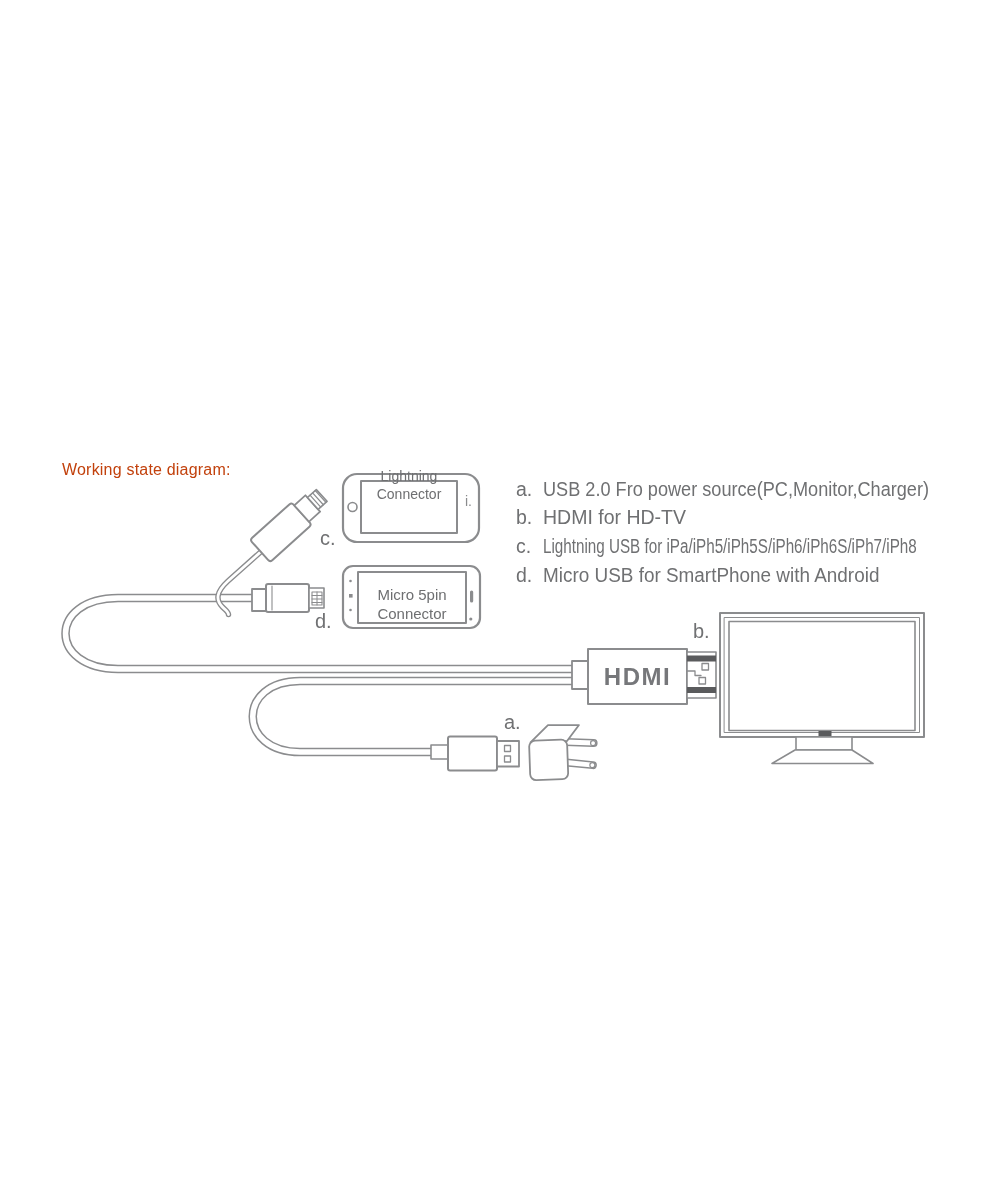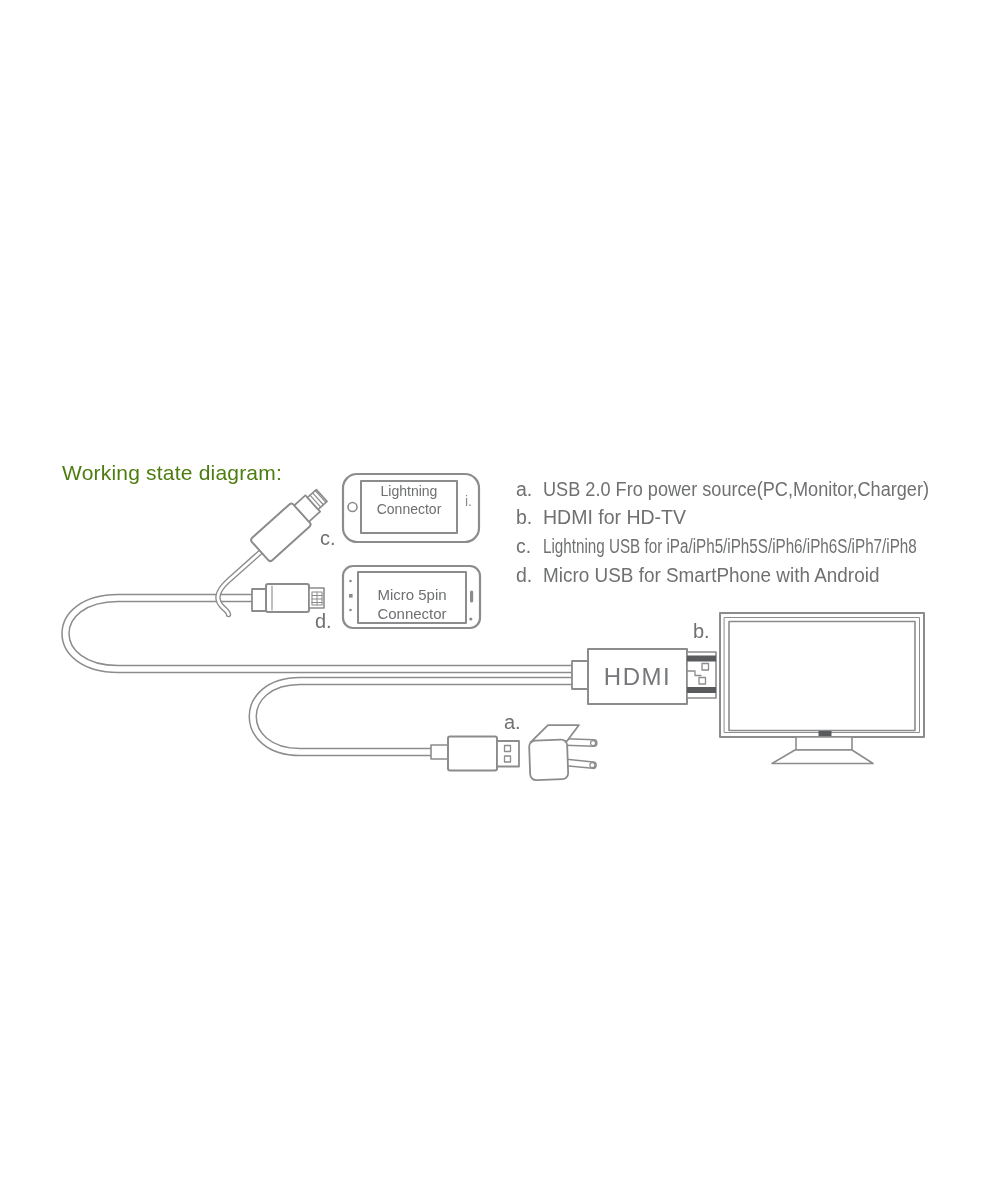--- a/index.html
+++ b/index.html
@@ -3,21 +3,21 @@
 <meta charset="utf-8">
 <style>
   html,body { margin:0; padding:0; background:#ffffff; }
   .canvas {
     position:relative; width:1000px; height:1200px; background:#ffffff;
     font-family:"Liberation Sans", sans-serif; overflow:hidden;
   }
   .artwork { position:absolute; left:0; top:0; }
   .overlay { position:absolute; color:#6f7072; }
   .page-title {
-    left:62px; top:461px; font-size:21px; color:#4d7c0f; letter-spacing:0.2px;
+    left:62px; top:461px; font-size:16px; color:#c2410c; letter-spacing:0.2px;
   }
   .legend-row {
     left:516px; display:flex; align-items:baseline;
     font-size:19.5px; color:#6f7072; line-height:23px; white-space:nowrap;
   }
   .legend-letter { width:27px; flex:0 0 27px; }
   .legend-text { transform-origin:left center; display:inline-block; }
   .callout { font-size:20px; color:#707173; }
   .screen-text {
     display:flex; align-items:center; justify-content:center; text-align:center;
@@ -139,24 +139,24 @@
   </div>
   <div class="overlay legend-row" style="top:535px;">
     <span class="legend-letter">c.</span>
     <span class="legend-text" style="transform:scaleX(0.78);">Lightning USB for iPa/iPh5/iPh5S/iPh6/iPh6S/iPh7/iPh8</span>
   </div>
   <div class="overlay legend-row" style="top:564px;">
     <span class="legend-letter">d.</span>
     <span class="legend-text" style="transform:scaleX(0.97);">Micro USB for SmartPhone with Android</span>
   </div>
 
-  <div class="overlay screen-text" style="left:361px; top:475px; width:96px; height:52px; font-size:14px;">Lightning Connector</div>
+  <div class="overlay screen-text" style="left:361px; top:460px; width:96px; height:52px; font-size:14px;">Lightning Connector</div>
   <div class="overlay side-marker" style="left:465px; top:493px;">i.</div>
   <div class="overlay screen-text" style="left:358px; top:572px; width:108px; height:64px; font-size:15px;">Micro 5pin Connector</div>
 
-  <div class="overlay adapter-text" style="left:588px; top:649px; width:99px; height:55px;">HDMI</div>
+  <div class="overlay adapter-text" style="left:588px; top:649px; width:99px; height:55px;font-weight:bold;">HDMI</div>
 
   <div class="overlay callout" style="left:320px; top:527px;">c.</div>
   <div class="overlay callout" style="left:315px; top:610px;">d.</div>
   <div class="overlay callout" style="left:693px; top:620px;">b.</div>
   <div class="overlay callout" style="left:504px; top:711px;">a.</div>
 
 </div>
 
 </body></html>

